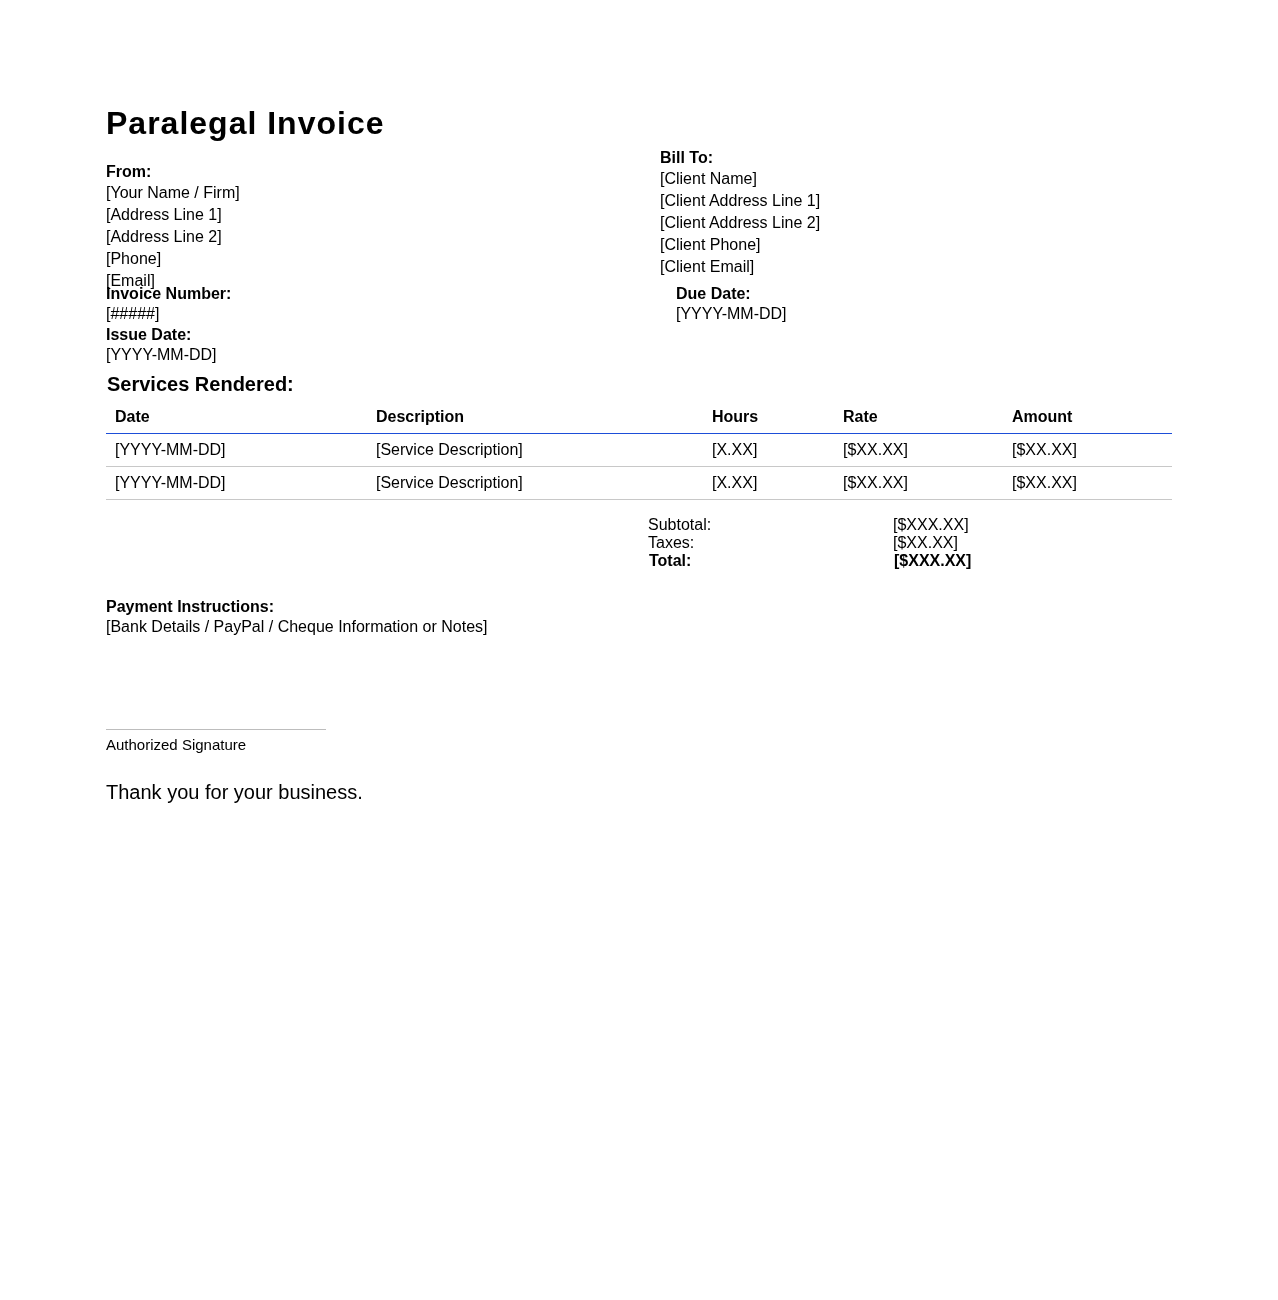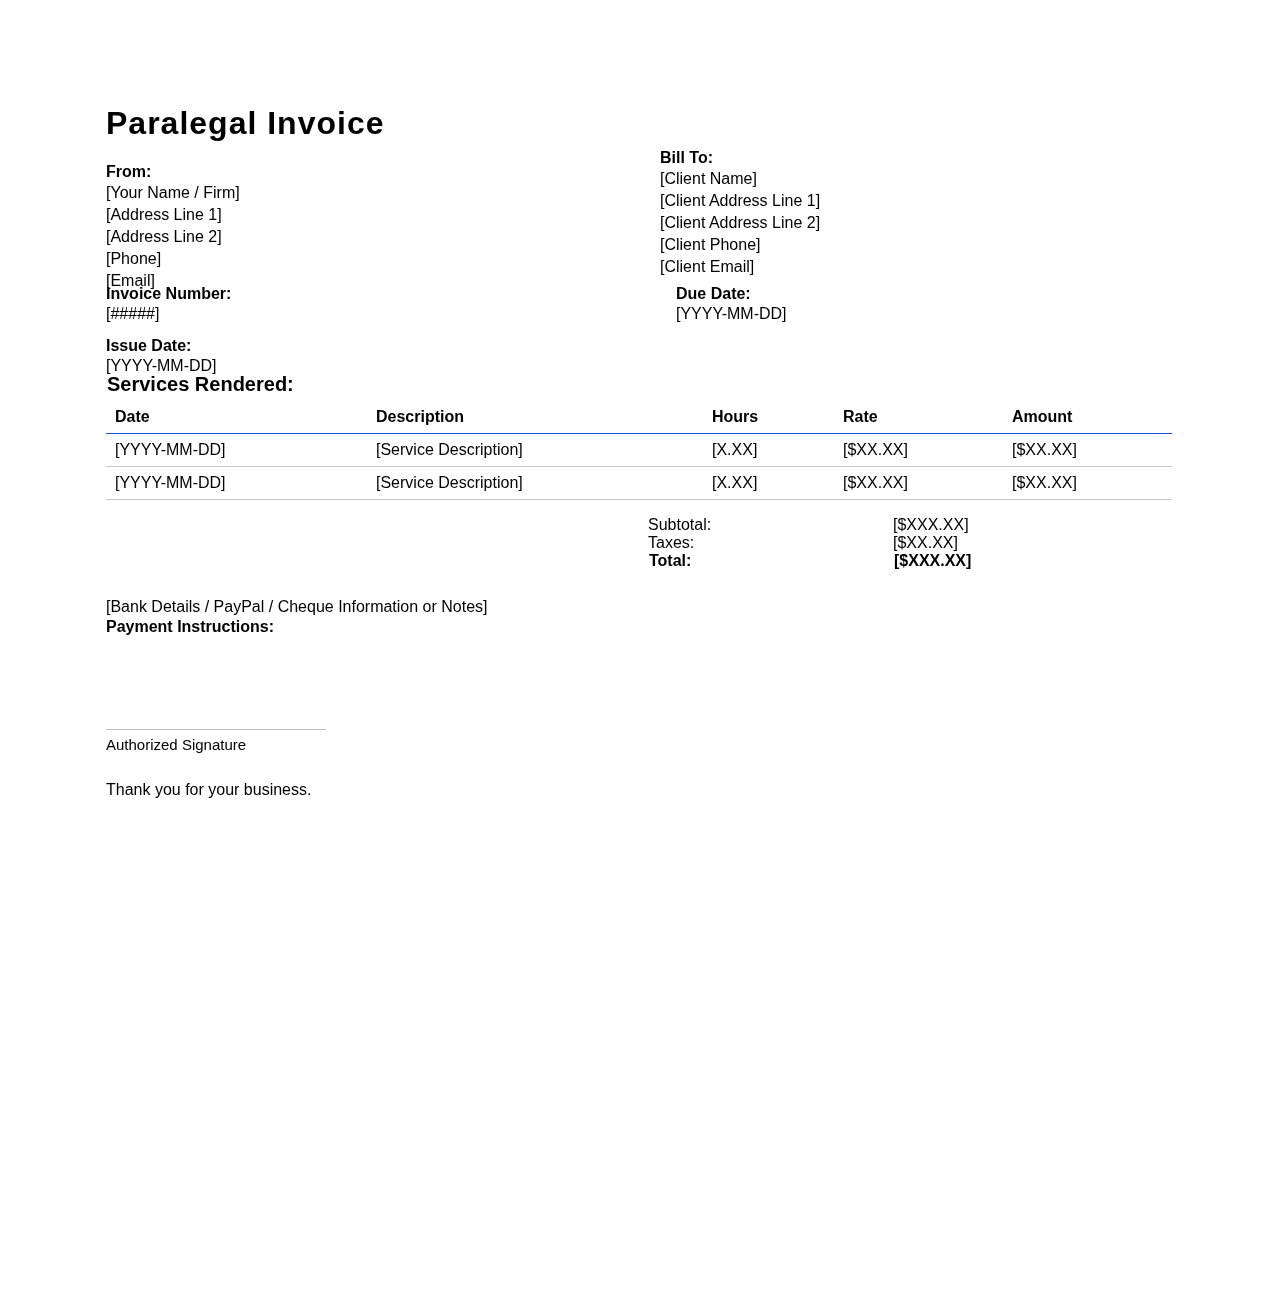--- a/index.html
+++ b/index.html
@@ -36,21 +36,21 @@
     table.svc th:nth-child(2){ width: 327px; }
     table.svc th:nth-child(3){ width: 122px; }
     table.svc th:nth-child(4){ width: 160px; }
     .totals { position: absolute; left: 648px; top: 516px; font-size: 16px; }
     .totals .row { display: flex; line-height: 18px; }
     .totals .k { width: 245px; }
     .totals .bold { font-weight: bold; }
     .pay { position: absolute; left: 106px; top: 597px; font-size: 16px; }
     .sigline { position: absolute; left: 106px; top: 729px; width: 220px; border-top: 1px solid #bdbdbd; }
     .siglabel { position: absolute; left: 106px; top: 736px; font-size: 15px; }
-    .thanks { position: absolute; left: 106px; top: 781px; font-size: 16px; }
+    .thanks { position: absolute; left: 106px; top: 781px; font-size: 20px; }
   </style>
 </head>
 <body>
 
 <h1 class="title">Paralegal Invoice</h1>
 
 <div class="col from">
   <div class="lbl">From:</div>
   <div class="line">[Your Name / Firm]</div>
   <div class="line">[Address Line 1]</div>
@@ -64,21 +64,21 @@
   <div class="line">[Client Name]</div>
   <div class="line">[Client Address Line 1]</div>
   <div class="line">[Client Address Line 2]</div>
   <div class="line">[Client Phone]</div>
   <div class="line">[Client Email]</div>
 </div>
 
 <div class="col invnum">
   <div class="lbl">Invoice Number:</div>
   <div class="lbl" style="font-weight:normal">[#####]</div>
-  <div class="lbl" style="margin-top:12px">Issue Date:</div>
+  <div class="lbl" style="margin-top:1px">Issue Date:</div>
   <div class="lbl" style="font-weight:normal">[YYYY-MM-DD]</div>
 </div>
 
 <div class="col duedate">
   <div class="lbl">Due Date:</div>
   <div class="lbl" style="font-weight:normal">[YYYY-MM-DD]</div>
 </div>
 
 <div class="svc-title">Services Rendered:</div>
 
@@ -119,20 +119,20 @@
     <span class="k">Taxes:</span>
     <span>[$XX.XX]</span>
   </div>
   <div class="row bold">
     <span class="k" style="padding-left:1px">Total:</span>
     <span>[$XXX.XX]</span>
   </div>
 </div>
 
 <div class="pay">
+  <div class="lbl">Payment Instructions:</div>
   <div class="lbl" style="font-weight:normal">[Bank Details / PayPal / Cheque Information or Notes]</div>
-  <div class="lbl">Payment Instructions:</div>
 </div>
 
 <div class="sigline"></div>
 <div class="siglabel">Authorized Signature</div>
 
 <div class="thanks">Thank you for your business.</div>
 
 </body></html>

